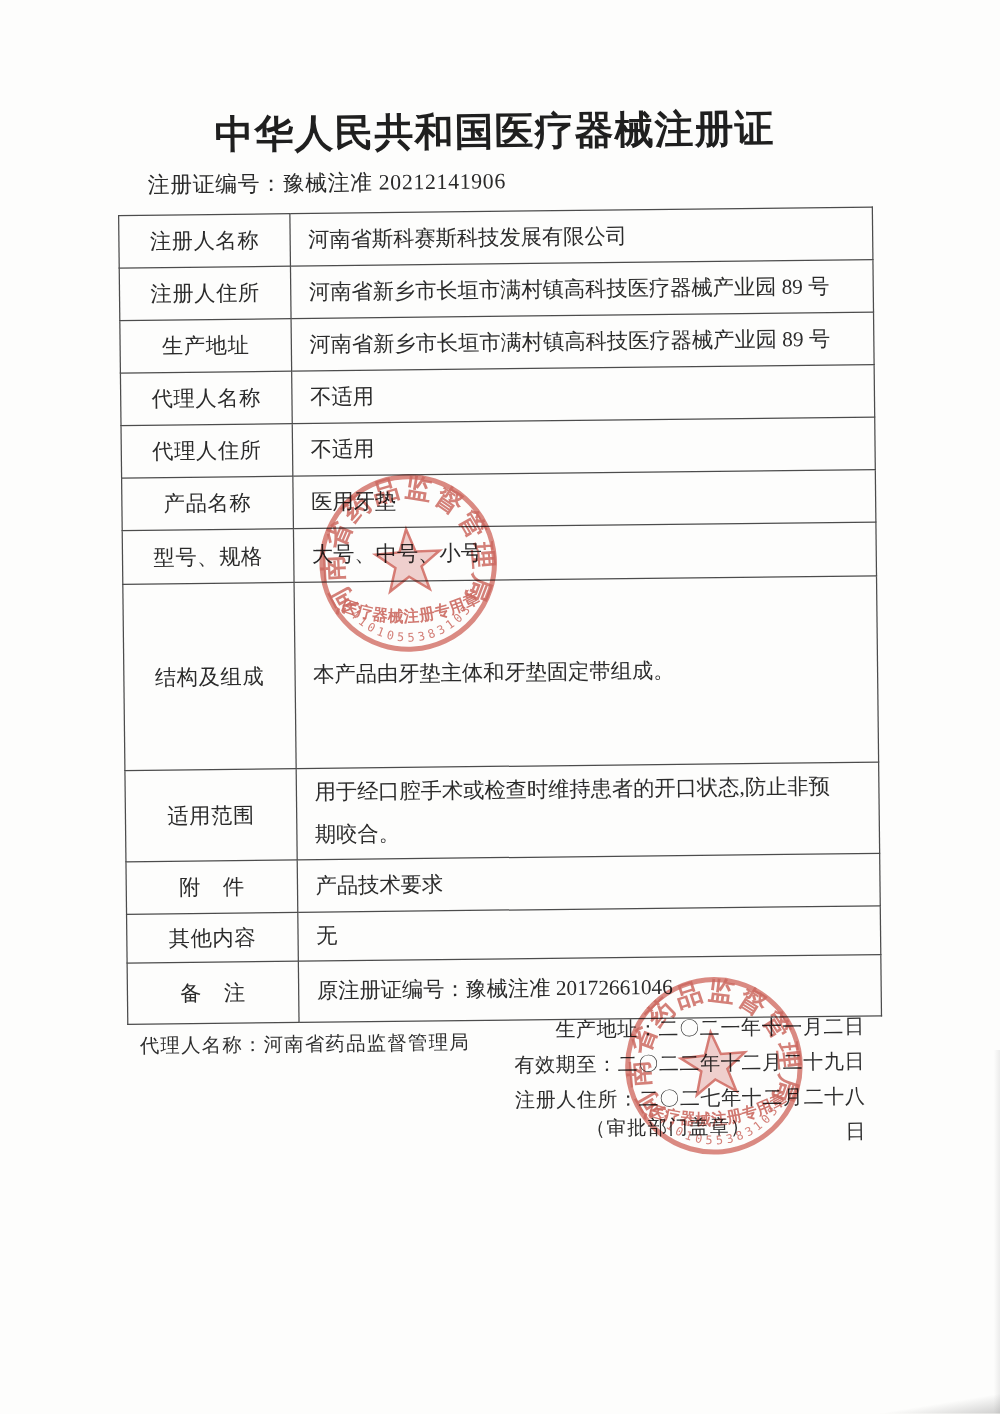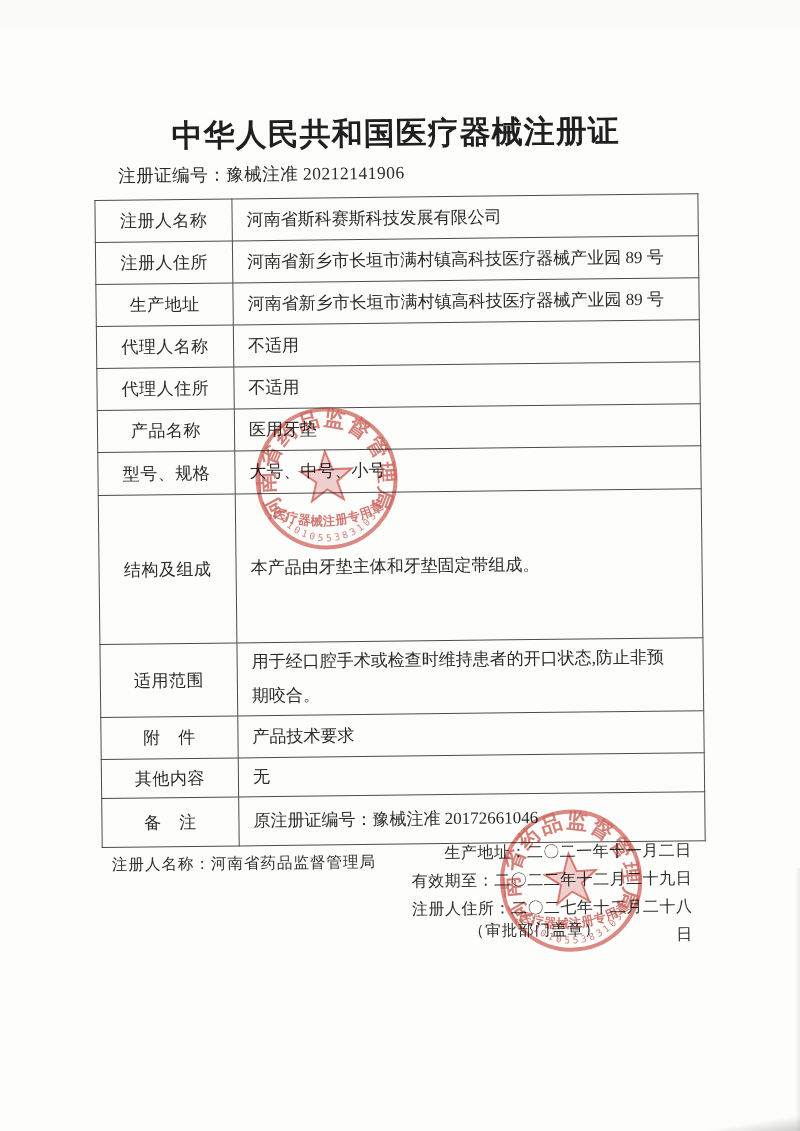--- a/index.html
+++ b/index.html
@@ -5,21 +5,21 @@
   html,body{margin:0;padding:0;}
   body{
     width:800px;height:1131px;
     background:#fbfbfa;
     font-family:"Liberation Serif","DejaVu Serif",serif;
     color:#262626;
     overflow:hidden;
     position:relative;
   }
   .sheet{
-    position:absolute;inset:0;background:#fdfdfc;margin-top:28px;
+    position:absolute;inset:0;background:#fdfdfc;
   }
   .content{
     position:absolute;inset:0;
     transform:rotate(-0.65deg);
     transform-origin:98px 490px;
   }
   .doc-title{
     position:absolute;left:0;top:88px;width:800px;height:42px;
     text-align:center;font-size:31px;font-weight:bold;
     letter-spacing:1px;line-height:42px;color:#1f1f1f;
@@ -132,21 +132,21 @@
           <td class="lbl">其他内容</td>
           <td class="val">无</td>
         </tr>
         <tr style="height:49px">
           <td class="lbl">备　注</td>
           <td class="val">原注册证编号：豫械注准 20172661046</td>
         </tr>
       </tbody>
     </table>
 
-    <div class="footer-line"><span>注册人名称：</span><span>河南省药品监督管理局</span></div>
+    <div class="footer-line"><span>代理人名称：</span><span>河南省药品监督管理局</span></div>
 
     <div class="dates">
       <div><span>生产地址：</span><span>二〇二一年十一月二日</span></div>
       <div><span>有效期至：</span><span>二〇二二年十二月二十九日</span></div>
       <div><span>注册人住所：</span><span>二〇二七年十二月二十八日</span></div>
     </div>
 
     <div class="seal-note">（审批部门盖章）</div>
 
     <svg class="stamp stamp-1" viewBox="-75 -75 150 150" width="150" height="150">

